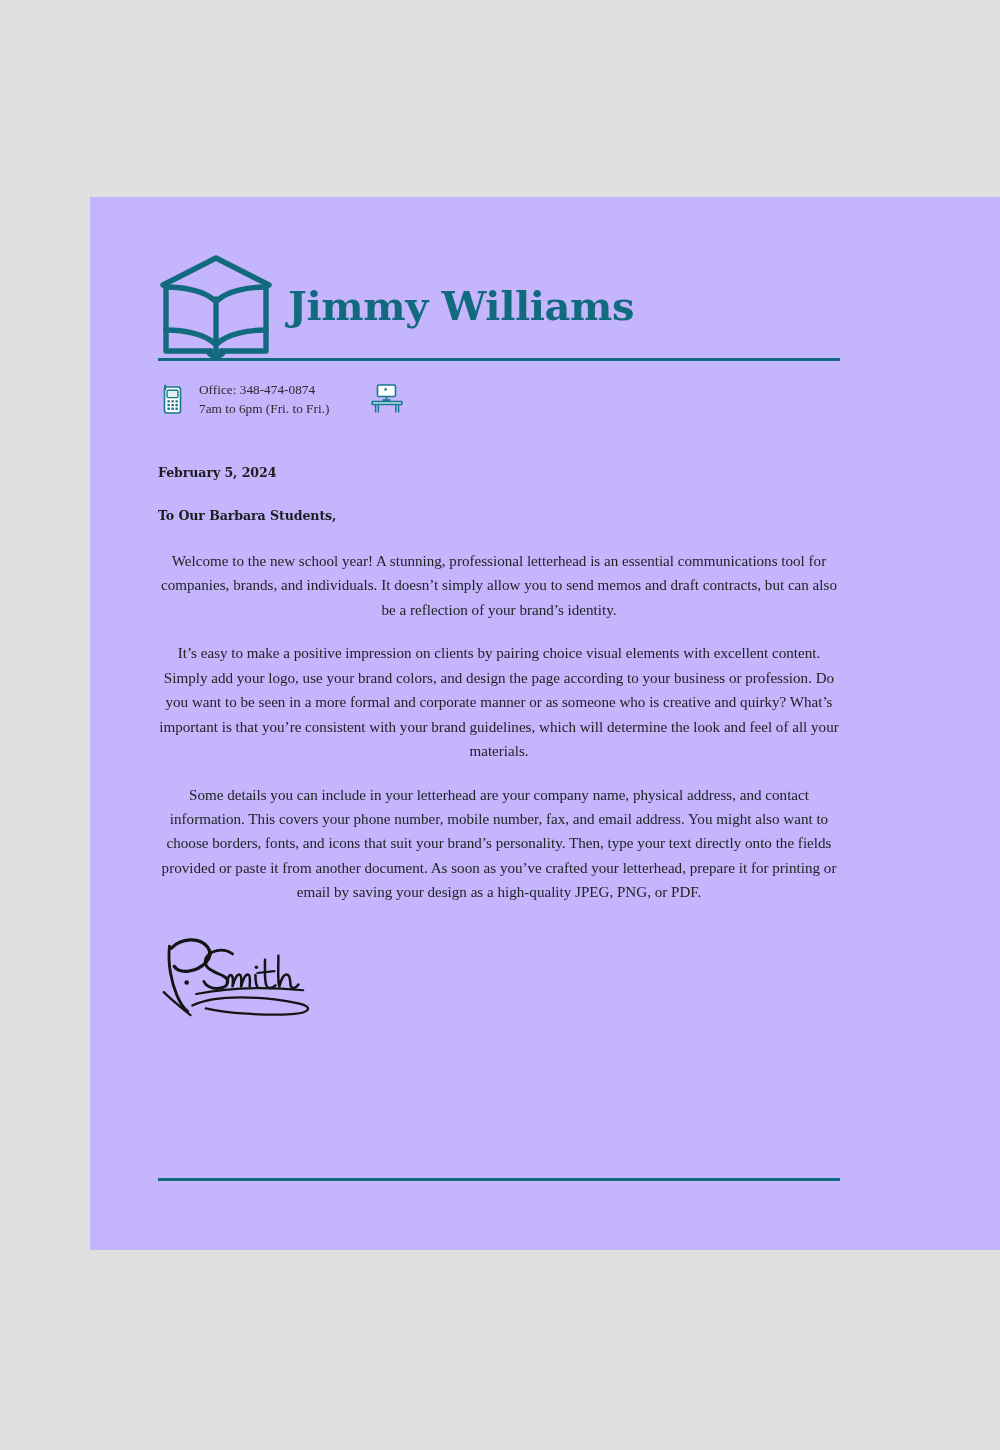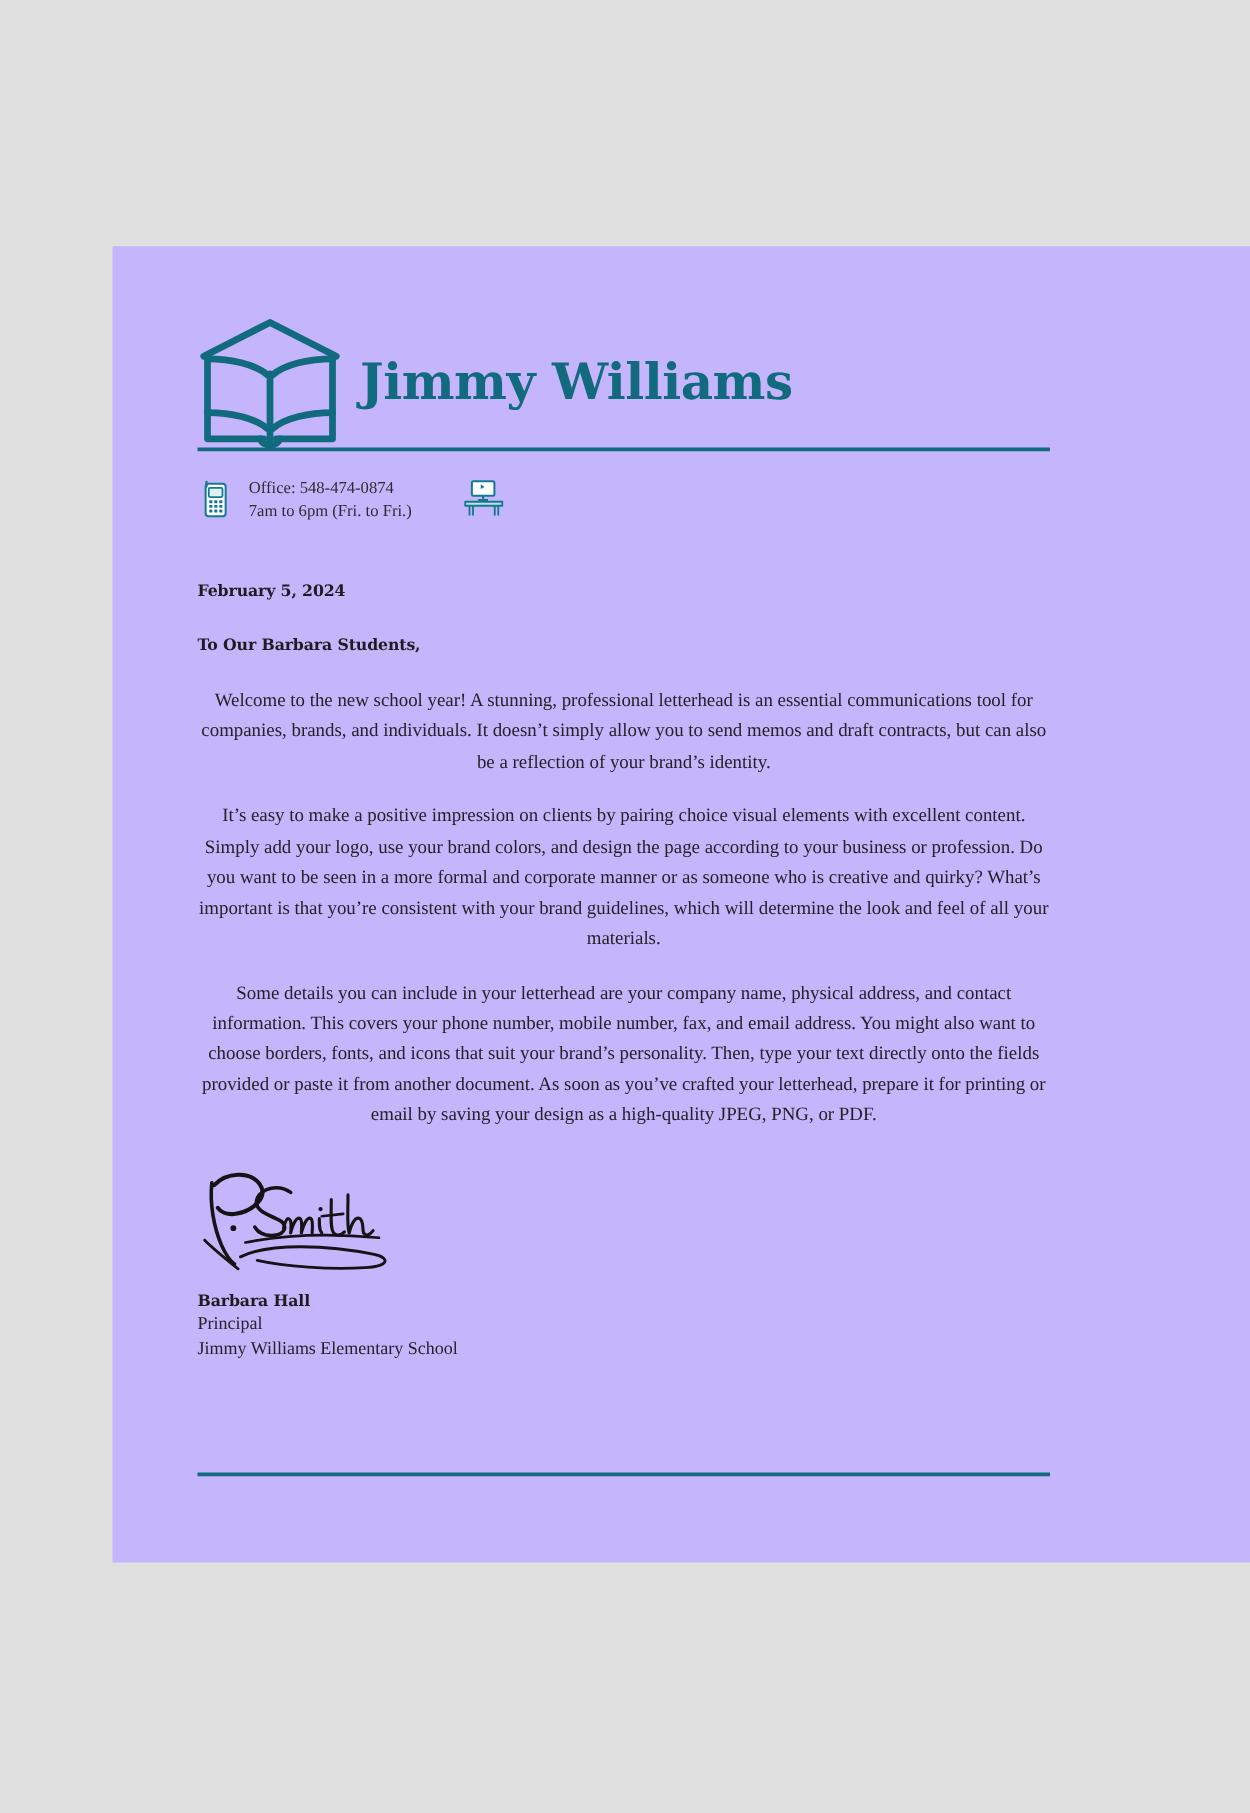--- a/index.html
+++ b/index.html
@@ -186,21 +186,21 @@
                 <rect x="10.4" y="19.9" width="2.5" height="2.3" rx="0.4"></rect>
                 <rect x="14.4" y="19.9" width="2.5" height="2.3" rx="0.4"></rect>
                 <rect x="6.4" y="23.6" width="2.5" height="2.3" rx="0.4"></rect>
                 <rect x="10.4" y="23.6" width="2.5" height="2.3" rx="0.4"></rect>
                 <rect x="14.4" y="23.6" width="2.5" height="2.3" rx="0.4"></rect>
               </g>
             </g>
           </svg>
         </span>
         <span class="ci-lines">
-          <span>Office: 548-474-0874</span><br>
+          <span>Office: 348-474-0874</span><br>
           <span>7am to 6pm (Fri. to Fri.)</span>
         </span>
       </div>
 
       <div class="contact-item ci-web">
         <span class="ci-icon">
           <svg width="34" height="32" viewBox="0 0 34 32" aria-hidden="true">
             <g stroke="#16798f" fill="none" stroke-linejoin="round">
               <rect x="7.5" y="3" width="18" height="11.5" rx="1.2" stroke-width="1.6" fill="#ffffff"></rect>
               <path d="M14.6 9.2 L14.6 5.4 L17.6 7.6 Z" fill="#16798f" stroke="none"></path>
@@ -248,24 +248,19 @@
             <path d="M104 48 L122 46" stroke-width="2.2"></path>
 
             <path d="M126 30 C126 46 125 56 127 62 C129 54 132 48 136 50 C139 52 138 58 139 62 C141 65 144 64 147 60" stroke-width="2.6"></path>
 
             <path d="M40 70 C70 64 110 62 152 66" stroke-width="2.2"></path>
 
             <path d="M36 82 C60 70 110 72 148 80 C162 83 160 90 140 91 C112 93 72 90 50 85" stroke-width="2.4"></path>
           </g>
         </svg>
 
-        <div class="signer">
-          <span class="signer-name">Barbara Hall</span>
-          <span class="signer-role">Principal</span>
-          <span class="signer-org">Jimmy Williams Elementary School</span>
-        </div>
       </div>
     </div>
 
     <div class="rule-bottom"></div>
 
   </div>
 </div>
 
 </body></html>

